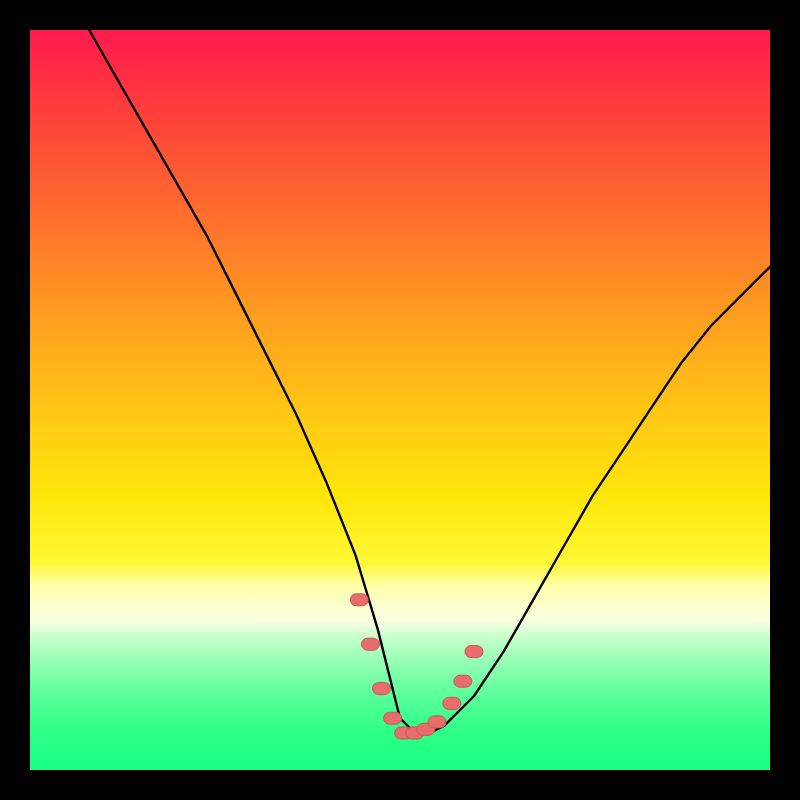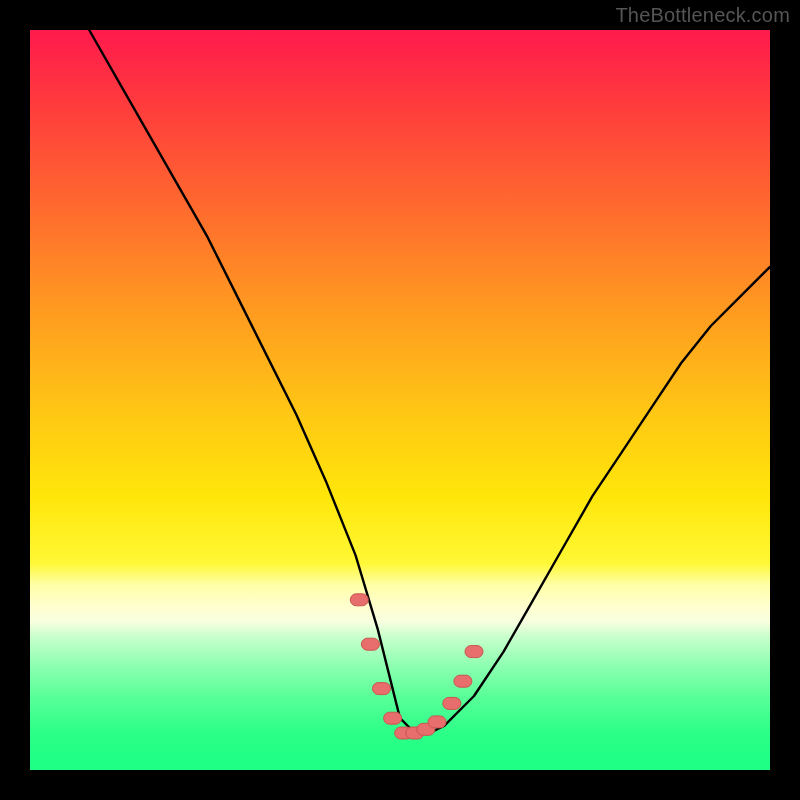--- a/index.html
+++ b/index.html
@@ -58,21 +58,20 @@
     font-size: 20px;
     letter-spacing: 0.2px;
     user-select: none;
   }
 </style>
 </head>
 <body>
 
 <div class="outer">
 
-  <div class="watermark">TheBottleneck.com</div>
 
   <div class="plot-area">
     <svg viewBox="0 0 740 740" preserveAspectRatio="none">
       <path id="curve-path" fill="none" stroke="#000" stroke-width="2.4" stroke-linecap="round" stroke-linejoin="round" d="M59.2 0.0 L88.8 51.8 L118.4 103.6 L148.0 155.4 L177.6 207.2 L207.2 266.4 L236.8 325.6 L266.4 384.8 L296.0 451.4 L325.6 525.4 L347.8 599.4 L362.6 658.6 L370.0 688.2 L384.8 703.0 L399.6 703.0 L414.4 695.6 L444.0 666.0 L473.6 621.6 L503.2 569.8 L532.8 518.0 L562.4 466.2 L592.0 421.8 L621.6 377.4 L651.2 333.0 L680.8 296.0 L710.4 266.4 L740.0 236.8"></path>
       <g id="marker-group">
           <rect x="320.3" y="563.8" width="18" height="12" rx="6" ry="6" fill="#e86d6d" stroke="#c9554e" stroke-width="1"></rect>
           <rect x="331.4" y="608.2" width="18" height="12" rx="6" ry="6" fill="#e86d6d" stroke="#c9554e" stroke-width="1"></rect>
           <rect x="342.5" y="652.6" width="18" height="12" rx="6" ry="6" fill="#e86d6d" stroke="#c9554e" stroke-width="1"></rect>
           <rect x="353.6" y="682.2" width="18" height="12" rx="6" ry="6" fill="#e86d6d" stroke="#c9554e" stroke-width="1"></rect>
           <rect x="364.7" y="697.0" width="18" height="12" rx="6" ry="6" fill="#e86d6d" stroke="#c9554e" stroke-width="1"></rect>

